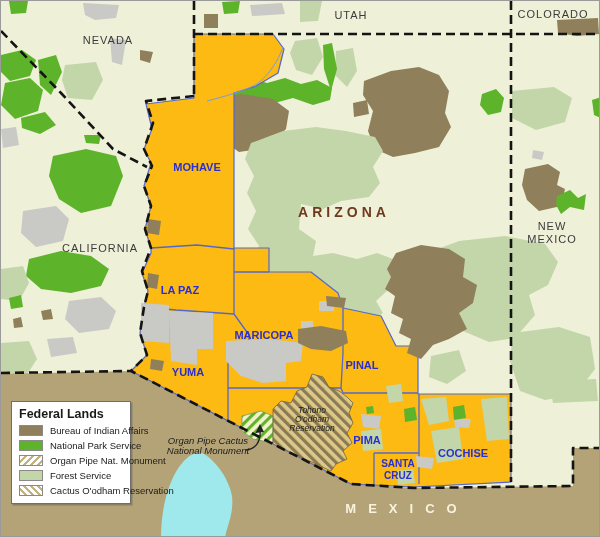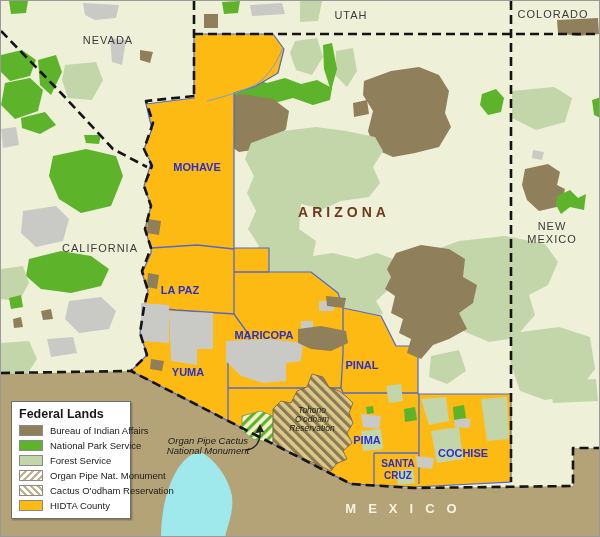--- a/index.html
+++ b/index.html
@@ -231,29 +231,25 @@
   <div class="legend-title">Federal Lands</div>
   <div class="legend-row">
     <div class="sw sw-bia"></div>
     <div class="legend-label">Bureau of Indian Affairs</div>
   </div>
   <div class="legend-row">
     <div class="sw sw-nps"></div>
     <div class="legend-label">National Park Service</div>
   </div>
   <div class="legend-row">
+    <div class="sw sw-organ"></div>
+    <div class="legend-label">Organ Pipe Nat. Monument</div>
+  </div>
+  <div class="legend-row">
     <div class="sw sw-fs"></div>
     <div class="legend-label">Forest Service</div>
   </div>
   <div class="legend-row">
-    <div class="sw sw-organ"></div>
-    <div class="legend-label">Organ Pipe Nat. Monument</div>
-  </div>
-  <div class="legend-row">
     <div class="sw sw-tohono"></div>
     <div class="legend-label">Cactus O'odham Reservation</div>
   </div>
-  <div class="legend-row">
-    <div class="sw sw-hidta"></div>
-    <div class="legend-label">HIDTA County</div>
-  </div>
 </div>
 </div>
 
 </body></html>

